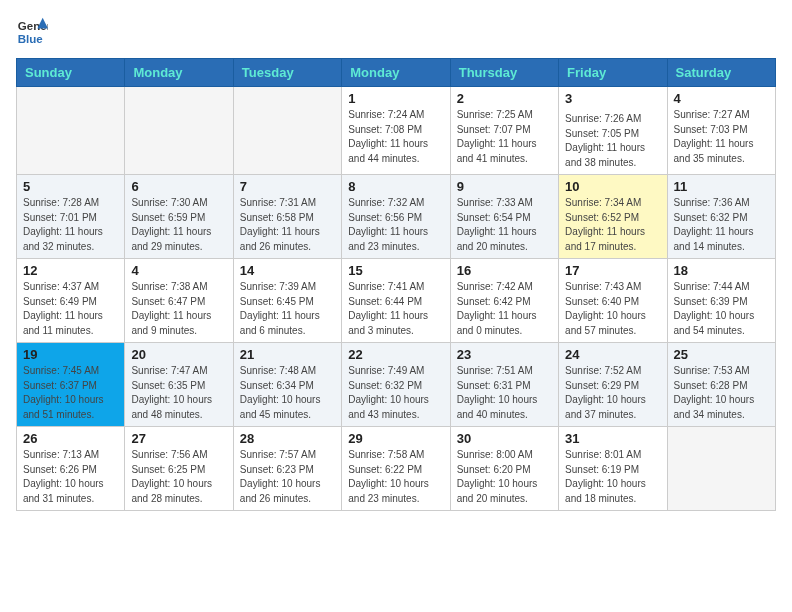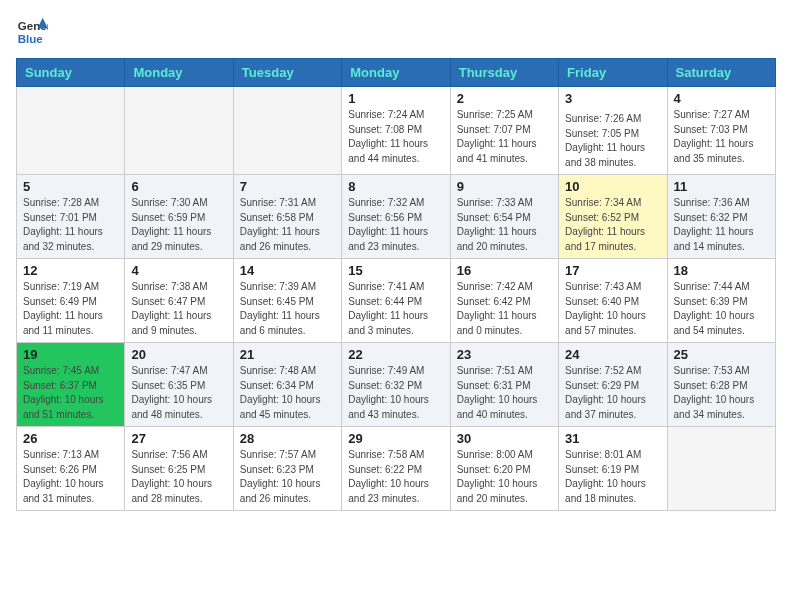--- a/index.html
+++ b/index.html
@@ -196,21 +196,21 @@
           <span class="day-num">11</span>
           <div class="day-info" style="white-space: pre-line;">Sunrise: 7:36 AM
 Sunset: 6:32 PM
 Daylight: 11 hours
 and 14 minutes.</div>
         </td>
       </tr>
       <tr>
         <td style="background: rgb(255, 255, 255);">
           <span class="day-num">12</span>
-          <div class="day-info" style="white-space: pre-line;">Sunrise: 7:19 AM
+          <div class="day-info" style="white-space: pre-line;">Sunrise: 4:37 AM
 Sunset: 6:49 PM
 Daylight: 11 hours
 and 11 minutes.</div>
         </td>
         <td style="background: rgb(255, 255, 255);">
           <span class="day-num">4</span>
           <div class="day-info" style="white-space: pre-line;">Sunrise: 7:38 AM
 Sunset: 6:47 PM
 Daylight: 11 hours
 and 9 minutes.</div>
@@ -245,21 +245,21 @@
         </td>
         <td style="background: rgb(255, 255, 255);">
           <span class="day-num">18</span>
           <div class="day-info" style="white-space: pre-line;">Sunrise: 7:44 AM
 Sunset: 6:39 PM
 Daylight: 10 hours
 and 54 minutes.</div>
         </td>
       </tr>
       <tr>
-        <td style="background: #22c55e;">
+        <td style="background: #0ea5e9;">
           <span class="day-num">19</span>
           <div class="day-info" style="white-space: pre-line;">Sunrise: 7:45 AM
 Sunset: 6:37 PM
 Daylight: 10 hours
 and 51 minutes.</div>
         </td>
         <td style="background: rgb(240, 244, 248);">
           <span class="day-num">20</span>
           <div class="day-info" style="white-space: pre-line;">Sunrise: 7:47 AM
 Sunset: 6:35 PM

